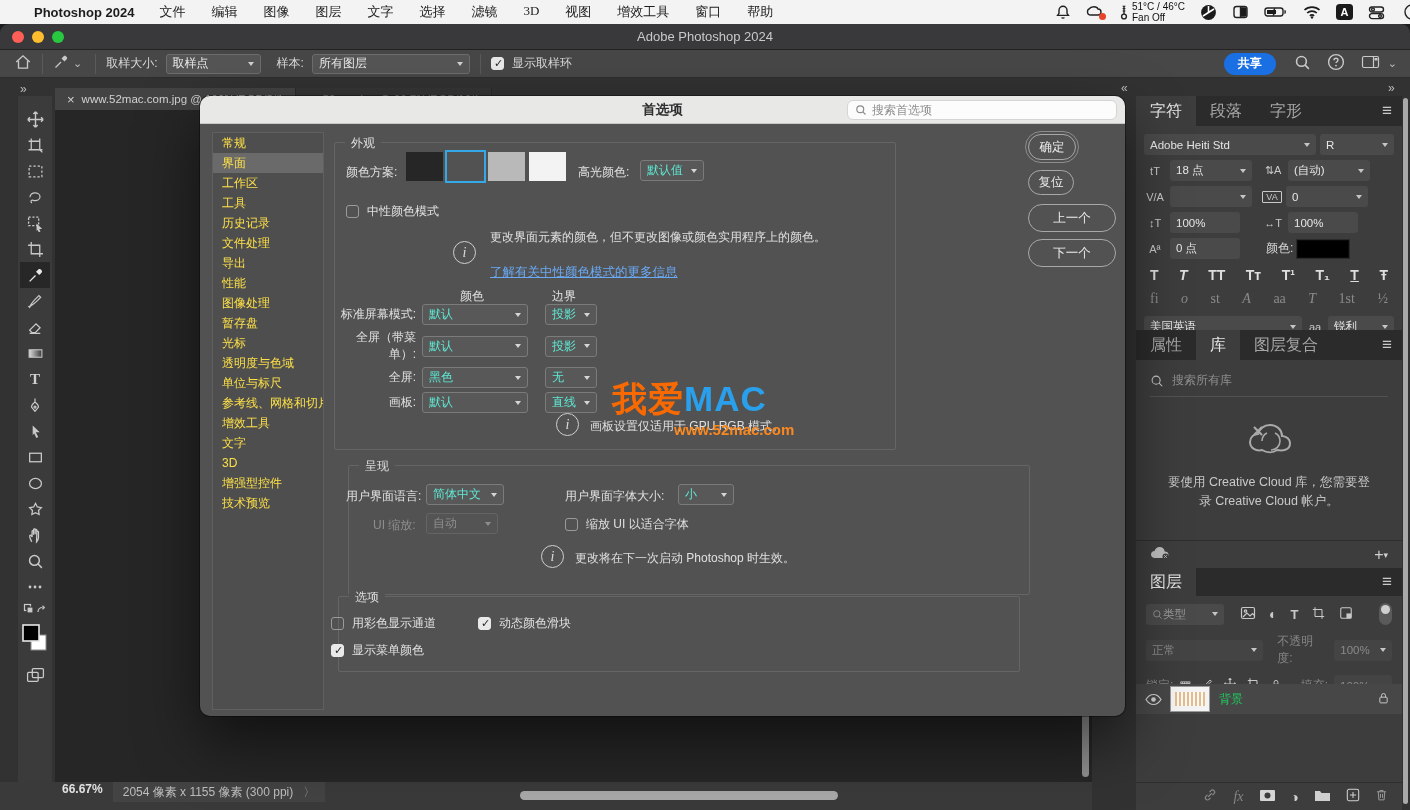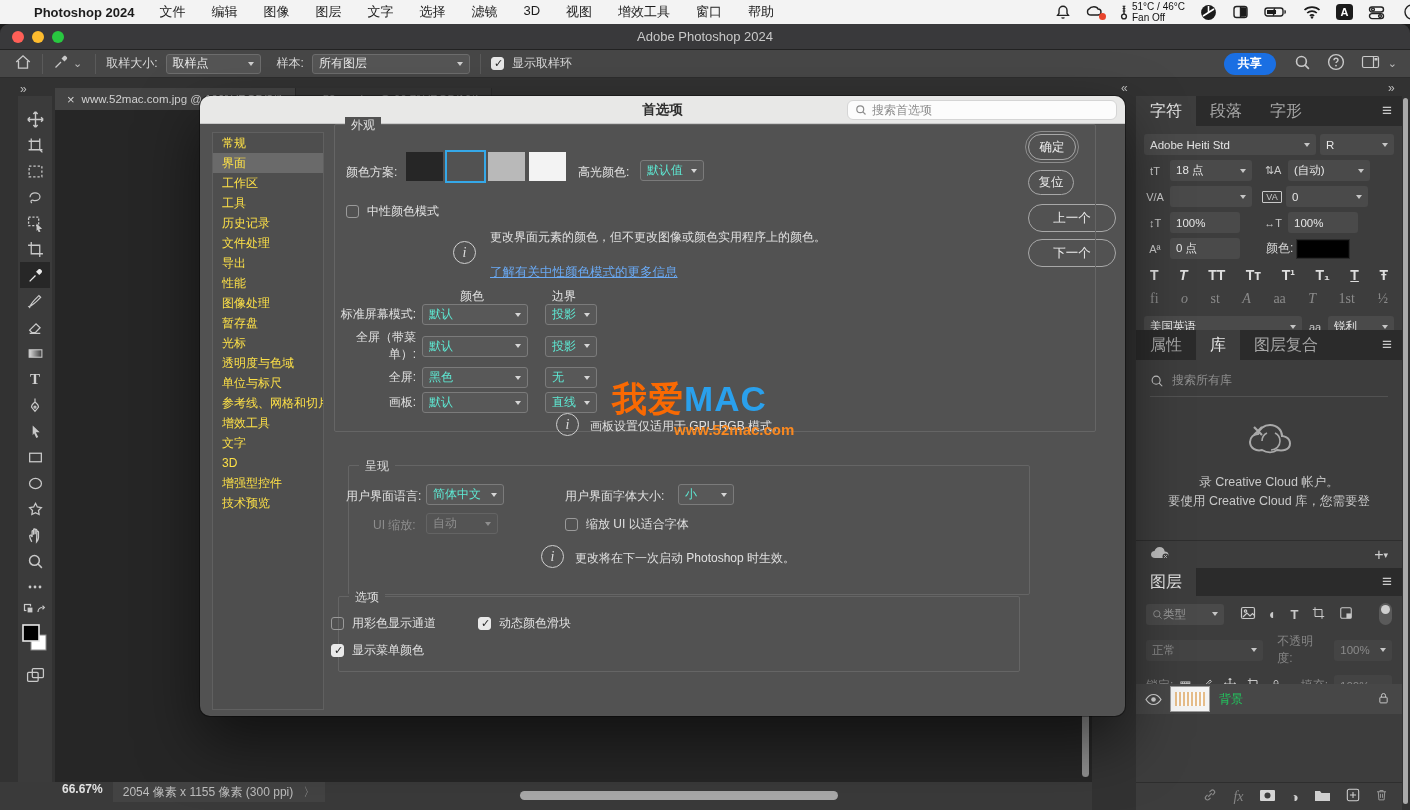--- a/index.html
+++ b/index.html
@@ -6,21 +6,21 @@
   html,body { width:1410px; height:810px; overflow:hidden; background:#1e1e1e; }
   body { font-family:"Liberation Sans","DejaVu Sans",sans-serif; font-size:12px; color:#d6d6d6; }
   #app { position:relative; width:1410px; height:810px; overflow:hidden; }
   .abs { position:absolute; }
 
   
   .menubar { position:absolute; left:0; top:0; width:1410px; height:24px; background:#f3f3f3;
              display:flex; align-items:center; color:#1c1c1c; font-size:13px; }
   .menubar .apple { margin:0 18px 0 16px; font-size:15px; }
   .menubar .appname { font-weight:bold; margin-right:12px; }
-  .menu-items { display:flex; }
+  .menu-items { display:flex;font-family:Liberation Serif, serif; }
   .menu-items span { padding:0 13px; white-space:nowrap; }
   .mb-status { margin-left:auto; display:flex; align-items:center; gap:15px; padding-right:0; color:#222; }
   .mb-status svg { display:block; }
   .temp-block { display:flex; align-items:center; gap:3px; font-size:10px; line-height:11px; color:#111; }
   .inputA { width:17px; height:16px; background:#1b1b1b; color:#fff; border-radius:3.5px;
             font-size:11px; font-weight:bold; display:flex; align-items:center; justify-content:center; }
   .clock-cut { width:10px; height:18px; overflow:hidden; }
 
   
   .titlebar { position:absolute; left:0; top:24px; width:1410px; height:26px; background:#39393b;
@@ -553,22 +553,22 @@
       <span>搜索所有库</span>
     </div>
     <div style="display:flex;justify-content:center;margin-top:22px">
       <svg width="54" height="40" viewBox="0 0 54 40" fill="none" stroke="#a9a9a9" stroke-width="2">
         <path d="M20 31c-6 1.5-12-2-12-8 0-5 4-8 8-8 1-5 6-9 12-9 7 0 12 5 12 11 0 0 8 .5 8 7.5S40 32 35 31c-4 3-10 3-15 0z"></path>
         <path d="M33 14c3 1.5 5 4.5 5 8 0 5-4 9-9 9M25 14c-3 1.5-5 4.5-5 8" stroke-width="1.6"></path>
         <path d="M12 8l8 8M20 8l-8 8" stroke-width="2.2"></path>
       </svg>
     </div>
     <div class="lib-msg" style="margin-top:14px">
+      <div>要使用 Creative Cloud 库，您需要登</div>
       <div>录 Creative Cloud 帐户。</div>
-      <div>要使用 Creative Cloud 库，您需要登</div>
     </div>
   </div>
   <div class="panel-body" style="left:1136px;top:540px;width:266px;height:28px;border-top:1px solid #2e2e2e;display:flex;align-items:center;padding:0 14px">
     <span><svg width="20" height="14" viewBox="0 0 20 14">
           <path d="M5 12c-2.5 0-4-1.5-4-3.5S2.5 5 4.5 5C5 2.7 7 1 9.5 1c3 0 5 2 5.2 4.5 2 0 3.8 1 3.8 3.2S16.5 12 14.5 12z" fill="#bdbdbd"></path>
           <circle cx="15.5" cy="10.5" r="3" fill="#3d3d3d"></circle>
           <path d="M14.2 9.2l2.6 2.6M16.8 9.2l-2.6 2.6" stroke="#bdbdbd" stroke-width="1"></path>
         </svg></span>
     <span style="margin-left:auto;color:#cfcfcf;font-size:16px">+<span style="font-size:9px;vertical-align:2px">▾</span></span>
   </div>
@@ -706,21 +706,21 @@
         <div class="item">3D</div>
         <div class="item">增强型控件</div>
         <div class="item">技术预览</div>
       </div>
 
     <div class="pillbtn def" style="left:828px;top:38px;width:48px;height:26px">确定</div>
     <div class="pillbtn" style="left:828px;top:74px;width:46px;height:25px">复位</div>
     <div class="pillbtn" style="left:828px;top:108px;width:88px;height:28px">上一个</div>
     <div class="pillbtn" style="left:828px;top:143px;width:88px;height:28px">下一个</div>
 
-    <div class="grp" style="left:134px;top:28px;width:762px;height:308px">
+    <div class="grp" style="left:134px;top:46px;width:562px;height:308px">
       <span class="grp-label">外观</span>
     </div>
     <span class="dlbl" style="left:146px;top:68px">颜色方案:</span>
     <div class="abs" style="left:206px;top:56px;display:flex;gap:4px;align-items:center">
 
     <span class="swatch" style="background: rgb(38, 38, 38);"></span>
         <span class="swatch sel2" style="background: rgb(82, 82, 82);"></span>
         <span class="swatch" style="background: rgb(185, 185, 185);"></span>
         <span class="swatch" style="background: rgb(243, 243, 243);"></span>
       </div>

